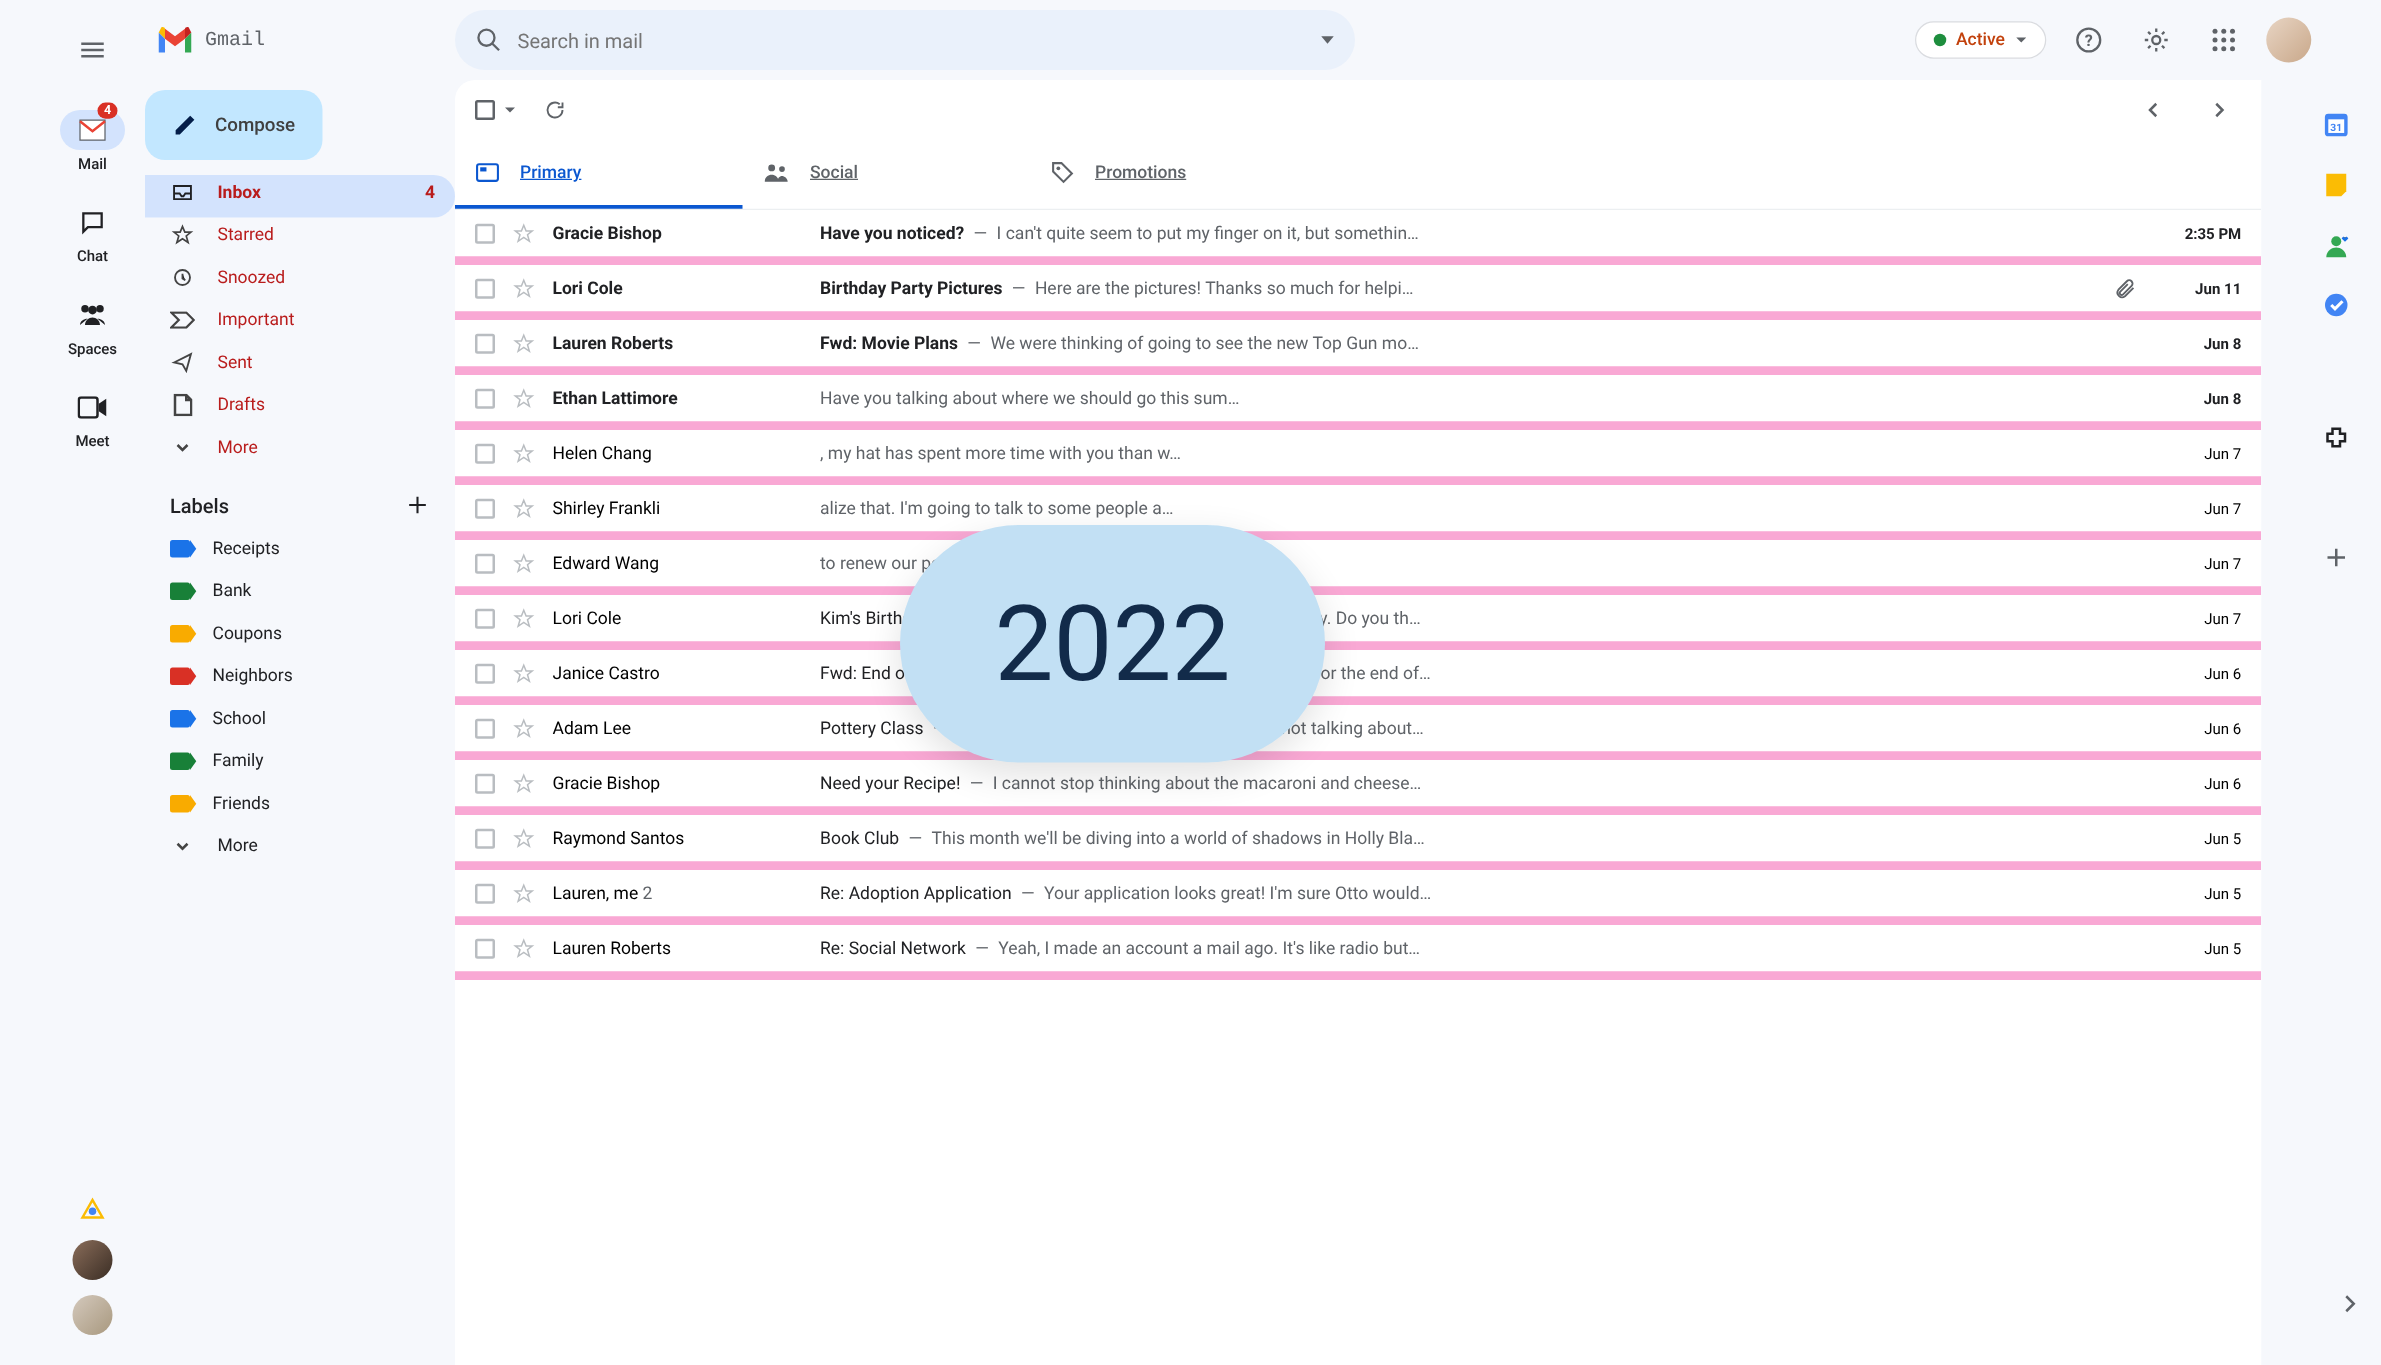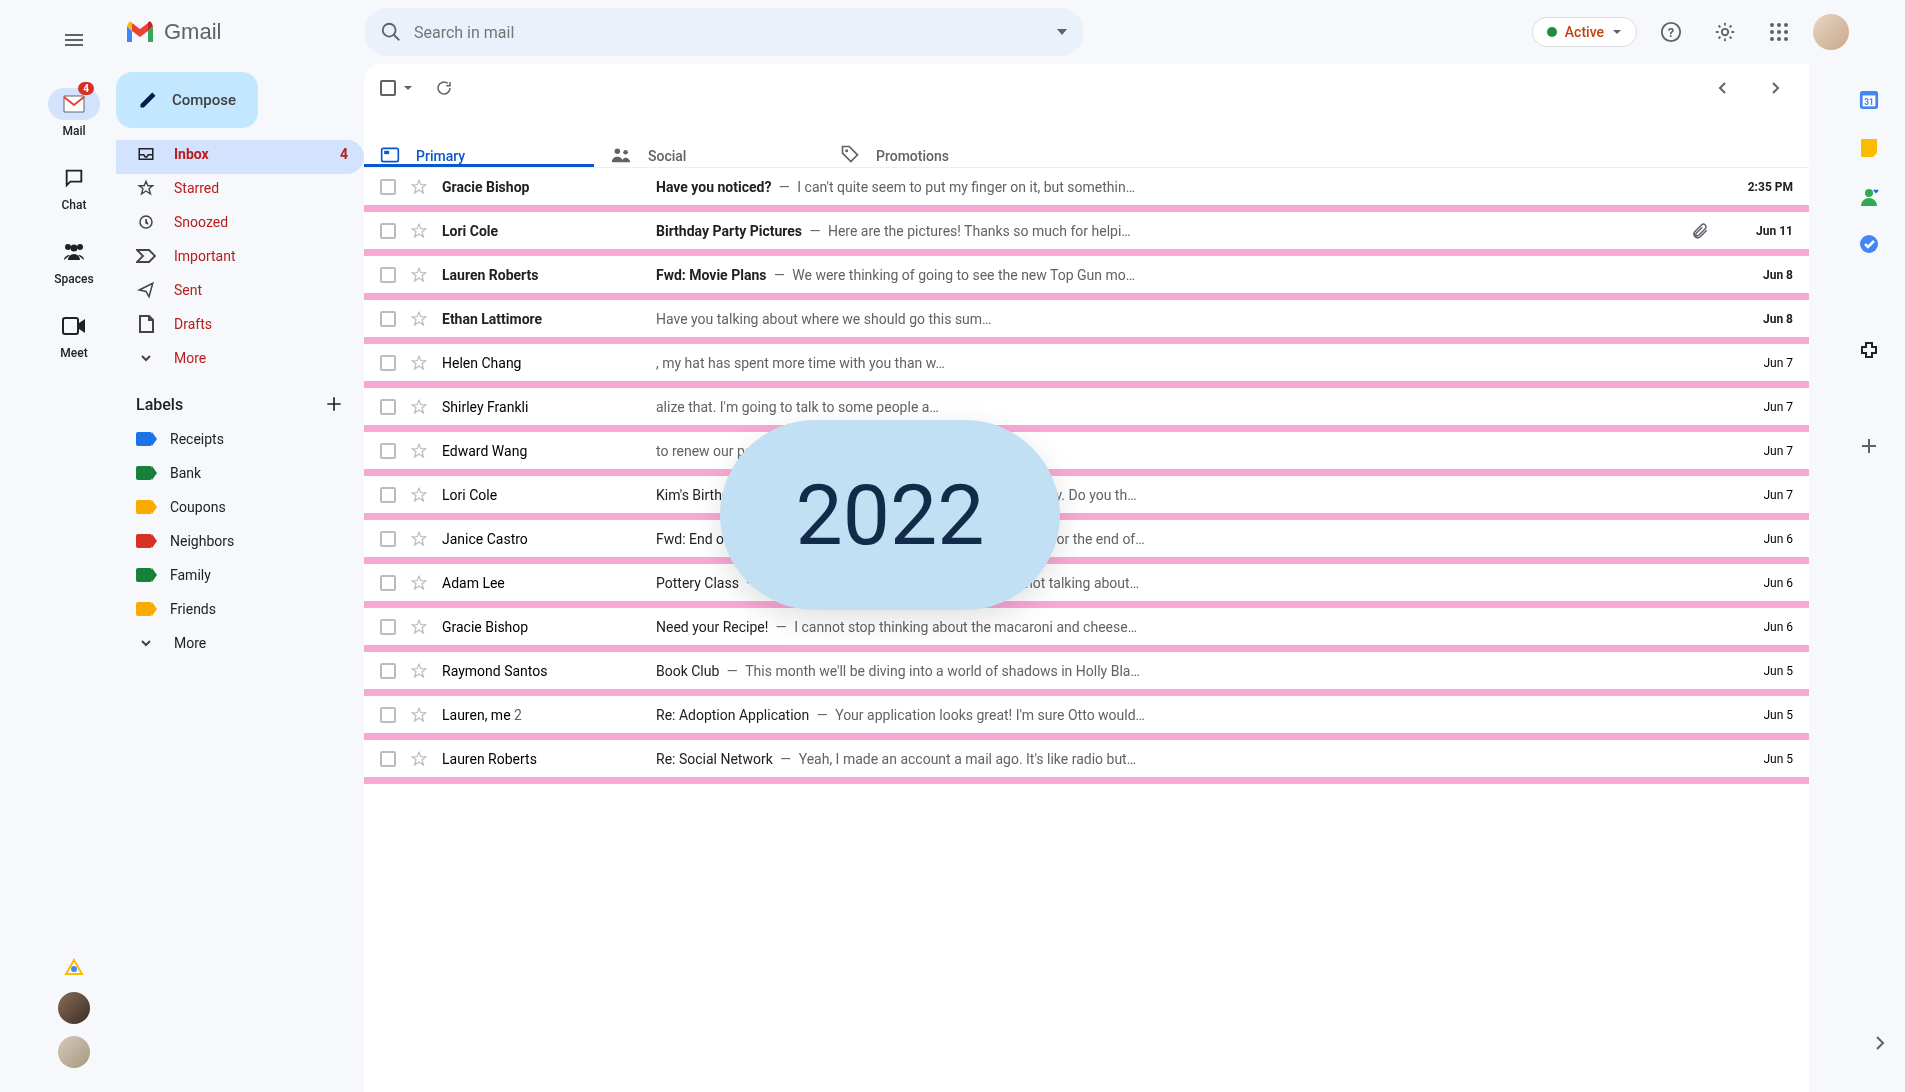--- a/index.html
+++ b/index.html
@@ -17,21 +17,21 @@
 .rail-badge { position: absolute; top: -6px; right: 6px; background: #d93025; color: #fff; font-size: 10px; font-weight: bold; border-radius: 10px; padding: 1px 5px; }
 .rail-bottom { margin-top: auto; padding-bottom: 24px; display:flex; flex-direction:column; align-items:center; gap:12px; }
 .rail-avatar { width: 32px; height: 32px; border-radius: 50%; background: #ccc; }
 
 
 .main-col { flex: 1; display: flex; flex-direction: column; }
 
 
 .header { height: 64px; display: flex; align-items: center; padding: 0 16px; gap: 20px; }
 .logo-area { display: flex; align-items: center; gap: 8px; width: 220px; }
-.logo-text { font-size: 22px; color: #5f6368; font-family: Liberation Sans, sans-serif; }
+.logo-text { font-size: 16px; color: #5f6368; font-family: Liberation Mono, monospace; }
 .search-bar { flex: 1; max-width: 720px; height: 48px; background: #eaf1fb; border-radius: 24px; display: flex; align-items: center; padding: 0 16px; color: #5f6368; }
 .search-bar input { flex: 1; border: none; background: transparent; outline: none; font-size: 16px; color: #202124; }
 .search-options { margin-left: auto; }
 .header-right { margin-left: auto; display: flex; align-items: center; gap: 14px; }
 .active-pill { display: flex; align-items: center; gap: 8px; background: #fff; border: 1px solid #dadce0; border-radius: 20px; padding: 6px 14px; font-size: 14px; font-weight: 500; color: #c2410c; cursor:pointer; }
 .status-dot { width: 10px; height: 10px; border-radius: 50%; background: #1e8e3e; }
 .hdr-icon { width: 40px; height: 40px; border-radius: 50%; display: flex; align-items: center; justify-content: center; cursor: pointer; color:#5f6368; }
 .profile-avatar { width: 36px; height: 36px; border-radius: 50%; background: linear-gradient(135deg,#e8d5c4,#c9a88a); cursor:pointer; }
 
 
@@ -51,21 +51,21 @@
 .label-tag::after { content:''; position:absolute; right:-5px; top:0; border-left:5px solid; border-top:7px solid transparent; border-bottom:7px solid transparent; border-left-color: inherit; }
 
 
 .mail-panel { flex: 1; background: #fff; border-radius: 16px 0 0 0; margin-right: 56px; display: flex; flex-direction: column; overflow: hidden; }
 .toolbar { height: 48px; display: flex; align-items: center; padding: 0 16px; }
 .cb-wrap { display:flex; align-items:center; gap:2px; }
 .checkbox { width: 16px; height: 16px; border: 2px solid #5f6368; border-radius: 2px; }
 .tool-icon { width: 36px; height: 36px; display:flex; align-items:center; justify-content:center; border-radius:50%; color:#5f6368; cursor:pointer; margin-left:12px; }
 .toolbar-right { margin-left:auto; display:flex; gap:4px; }
 .tabs { display:flex; border-bottom:1px solid #eceff1; height:56px; }
-.tab { display:flex; align-items:flex-end; gap:16px; padding:0 16px; min-width:230px; font-size:14px; font-weight:500; color:#5f6368; cursor:pointer; border-bottom:3px solid transparent; }
+.tab { display:flex; align-items:center; gap:16px; padding:0 16px; min-width:230px; font-size:14px; font-weight:500; color:#5f6368; cursor:pointer; border-bottom:3px solid transparent;text-decoration:underline; }
 .tab.active { color:#0b57d0; border-bottom-color:#0b57d0; }
 .mail-list { flex:1; overflow-y:auto; }
 .mail-row { display:flex; align-items:center; height:44px; padding:0 16px; border-bottom:7px solid #f9a8d4; font-size:14px; cursor:pointer; gap:14px; }
 .row-cb { width:16px; height:16px; border:2px solid #b9bdc1; border-radius:2px; flex-shrink:0; }
 .row-star { color:#b9bdc1; flex-shrink:0; cursor:pointer; }
 .row-sender { width:200px; flex-shrink:0; white-space:nowrap; overflow:hidden; text-overflow:ellipsis; }
 .row-content { flex:1; white-space:nowrap; overflow:hidden; text-overflow:ellipsis; color:#5f6368; }
 .row-subject { color:#202124; }
 .row-sep { color:#5f6368; margin:0 4px; }
 .row-date { width:70px; text-align:right; flex-shrink:0; font-size:12px; }
@@ -297,20 +297,24 @@
             </div>
             <div class="label-item">
               <span class="label-tag" style="background:#f9ab00;border-left-color:#f9ab00;color:#f9ab00;"></span>
               <span>Coupons</span>
             </div>
             <div class="label-item">
               <span class="label-tag" style="background:#d93025;border-left-color:#d93025;color:#d93025;"></span>
               <span>Neighbors</span>
             </div>
             <div class="label-item">
+              <span class="label-tag" style="background:#1a73e8;border-left-color:#1a73e8;color:#1a73e8;"></span>
+              <span>School</span>
+            </div>
+            <div class="label-item">
               <span class="label-tag" style="background:#188038;border-left-color:#188038;color:#188038;"></span>
               <span>Family</span>
             </div>
             <div class="label-item">
               <span class="label-tag" style="background:#f9ab00;border-left-color:#f9ab00;color:#f9ab00;"></span>
               <span>Friends</span>
             </div>
             <div class="label-item">
               <span class="folder-icon">
                 <svg width="14" height="14" viewBox="0 0 14 14">

